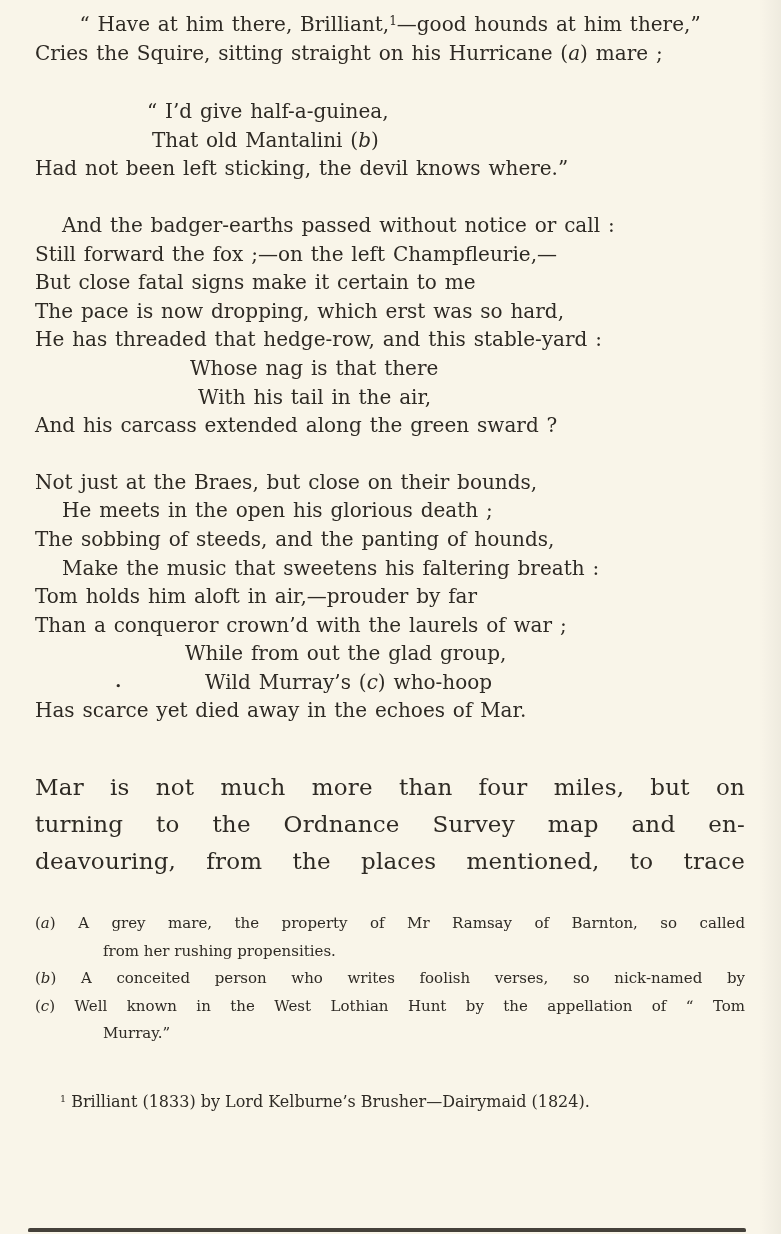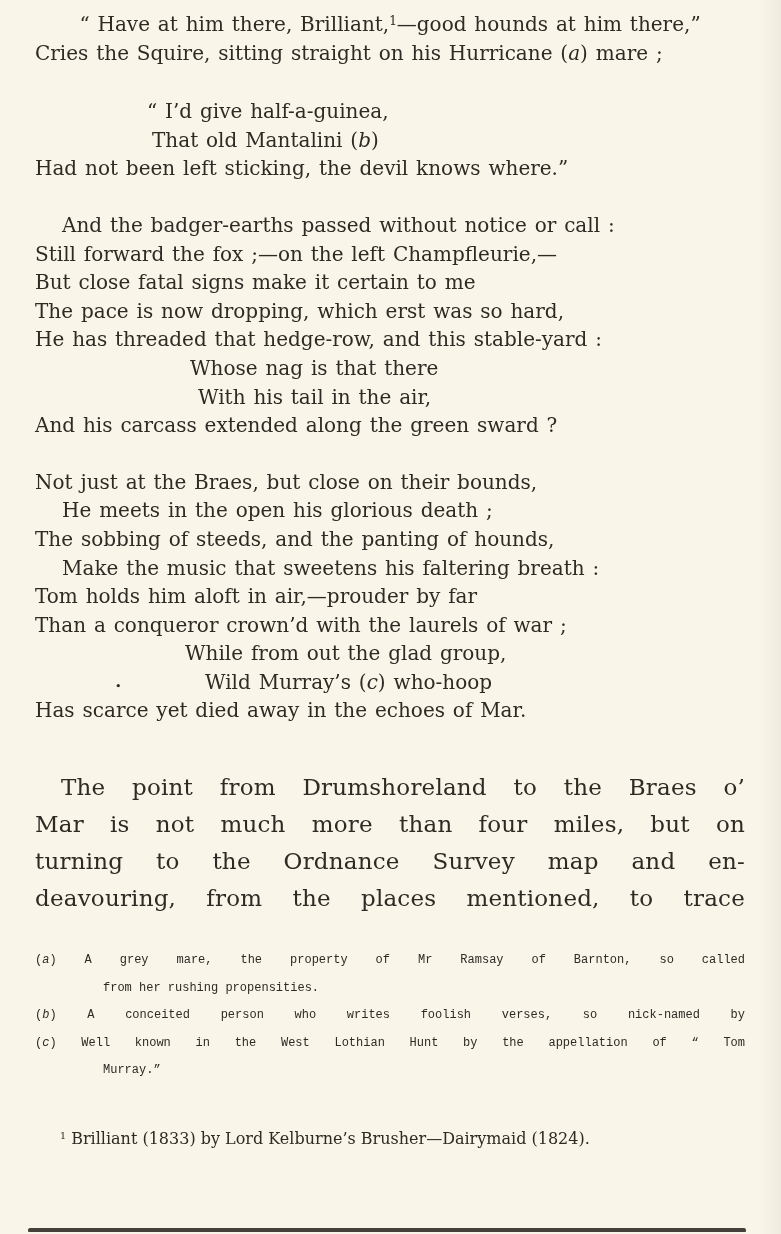--- a/index.html
+++ b/index.html
@@ -36,21 +36,21 @@
     line-height: 0;
   }
   .stray-dot { position: absolute; top: 5px; font-size: 11px; }
 
   
   .prose-paragraph { margin-top: 44px; font-size: 23px; line-height: 37px; letter-spacing: 0.2px; }
   .prose-line { text-align: justify; text-align-last: justify; }
   .prose-line.first { padding-left: 26px; }
 
   
-  .lettered-footnotes { margin-top: 30px; font-size: 12px; line-height: 27.5px; font-family: Liberation Mono, monospace; }
+  .lettered-footnotes { margin-top: 30px; font-size: 15px; line-height: 27.5px; }
   .fn-line1 { text-align: justify; text-align-last: justify; }
   .fn-line2 { padding-left: 68px; }
 
   
   .numbered-footnote { margin-top: 40px; padding-left: 25px; font-size: 16px; line-height: 27px; }
 
   
   .bottom-edge {
     position: absolute;
     left: 28px; bottom: 2px;
@@ -87,21 +87,20 @@
         <div class="poem-line" style="padding-left: 0px;"><span>The sobbing of steeds, and the panting of hounds,</span></div>
         <div class="poem-line" style="padding-left: 27px;"><span>Make the music that sweetens his faltering breath :</span></div>
         <div class="poem-line" style="padding-left: 0px;"><span>Tom holds him aloft in air,—prouder by far</span></div>
         <div class="poem-line" style="padding-left: 0px;"><span>Than a conqueror crown’d with the laurels of war ;</span></div>
         <div class="poem-line" style="padding-left: 150px;"><span>While from out the glad group,</span></div>
         <div class="poem-line" style="padding-left: 170px;"><span class="stray-dot" style="left: 80px;">•</span><span>Wild Murray’s (</span><i>c</i><span>) who-hoop</span></div>
         <div class="poem-line" style="padding-left: 0px;"><span>Has scarce yet died away in the echoes of Mar.</span></div>
       </div>
     </div>
   <div class="prose-paragraph">
-      <div class="prose-line first">The point from Drumshoreland to the Braes o’</div>
       <div class="prose-line">Mar is not much more than four miles, but on</div>
       <div class="prose-line">turning to the Ordnance Survey map and en-</div>
       <div class="prose-line">deavouring, from the places mentioned, to trace</div>
     </div>
   <div class="lettered-footnotes">
       <div class="footnote">
         <div class="fn-line1"><span class="fn-label">(<i>a</i>)</span> <span>A grey mare, the property of Mr Ramsay of Barnton, so called</span></div>
         <div class="fn-line2">from her rushing propensities.</div>
       </div>
       <div class="footnote">

